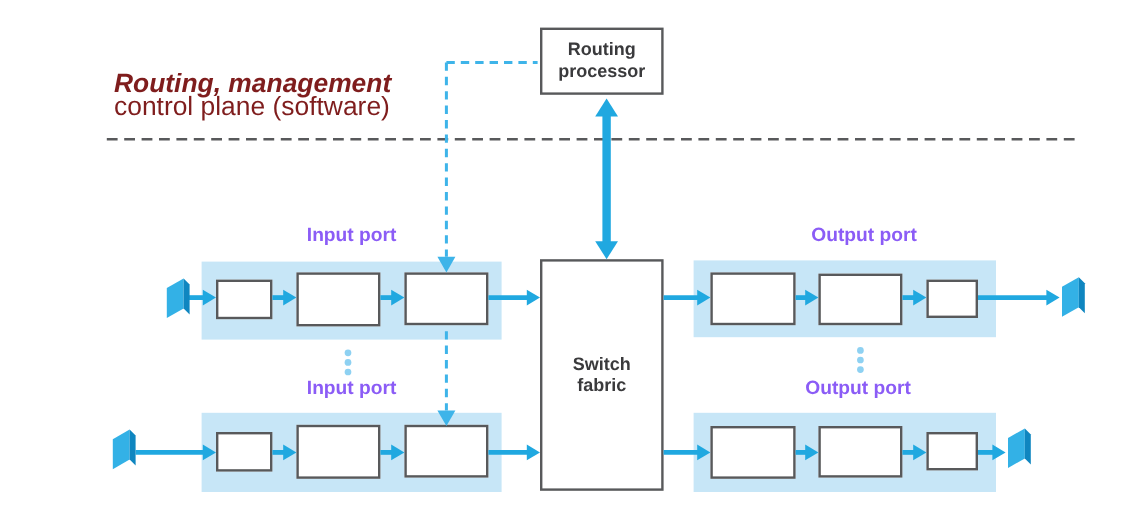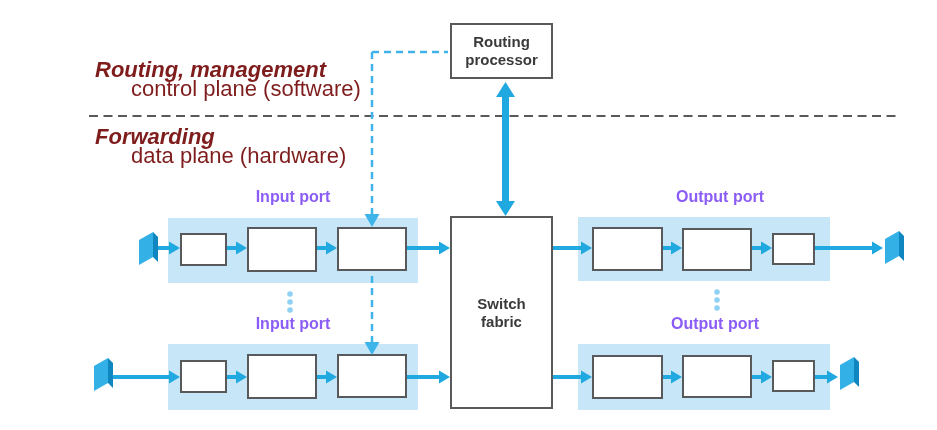--- a/index.html
+++ b/index.html
@@ -7,21 +7,21 @@
     position:relative;
     width:937px;height:430px;
     background:#ffffff;
     font-family:"Liberation Sans","DejaVu Sans",sans-serif;
     color:#3a3a3c;
     overflow:hidden;
   }
   .abs{position:absolute;}
   .plane-label{line-height:19px;font-size:22px;color:#7f1d1d;}
   .plane-label .l1{font-style:italic;font-weight:bold;display:block;}
-  .plane-label .l2{font-weight:normal;display:block;margin-left:36px;}
+  .plane-label .l2{font-weight:normal;display:block;}
   .band{
     position:absolute;
     background:#c7e6f7;
     z-index:1;
   }
   .port-label{
     position:absolute;
     font-size:16px;font-weight:bold;color:#8b5cf6;
     text-align:center;z-index:2;
   }
@@ -49,24 +49,20 @@
   }
 </style>
 </head>
 <body>
 
 <div id="canvas">
 
   <div class="abs plane-label" style="left:95px;top:60px;">
     <span class="l1">Routing, management</span>
     <span class="l2">control plane (software)</span>
-  </div>
-  <div class="abs plane-label" style="left:95px;top:127px;">
-    <span class="l1">Forwarding</span>
-    <span class="l2">data plane (hardware)</span>
   </div>
 
   <div class="band" style="left:168px;top:218px;width:250px;height:65px;"></div>
   <div class="band" style="left:168px;top:344px;width:250px;height:66px;"></div>
   <div class="band" style="left:578px;top:217px;width:252px;height:64px;"></div>
   <div class="band" style="left:578px;top:344px;width:252px;height:66px;"></div>
 
   <div class="port-label" style="left:168px;top:188px;width:250px;">Input port</div>
   <div class="port-label" style="left:168px;top:315px;width:250px;">Input port</div>
   <div class="port-label" style="left:592px;top:188px;width:256px;">Output port</div>

